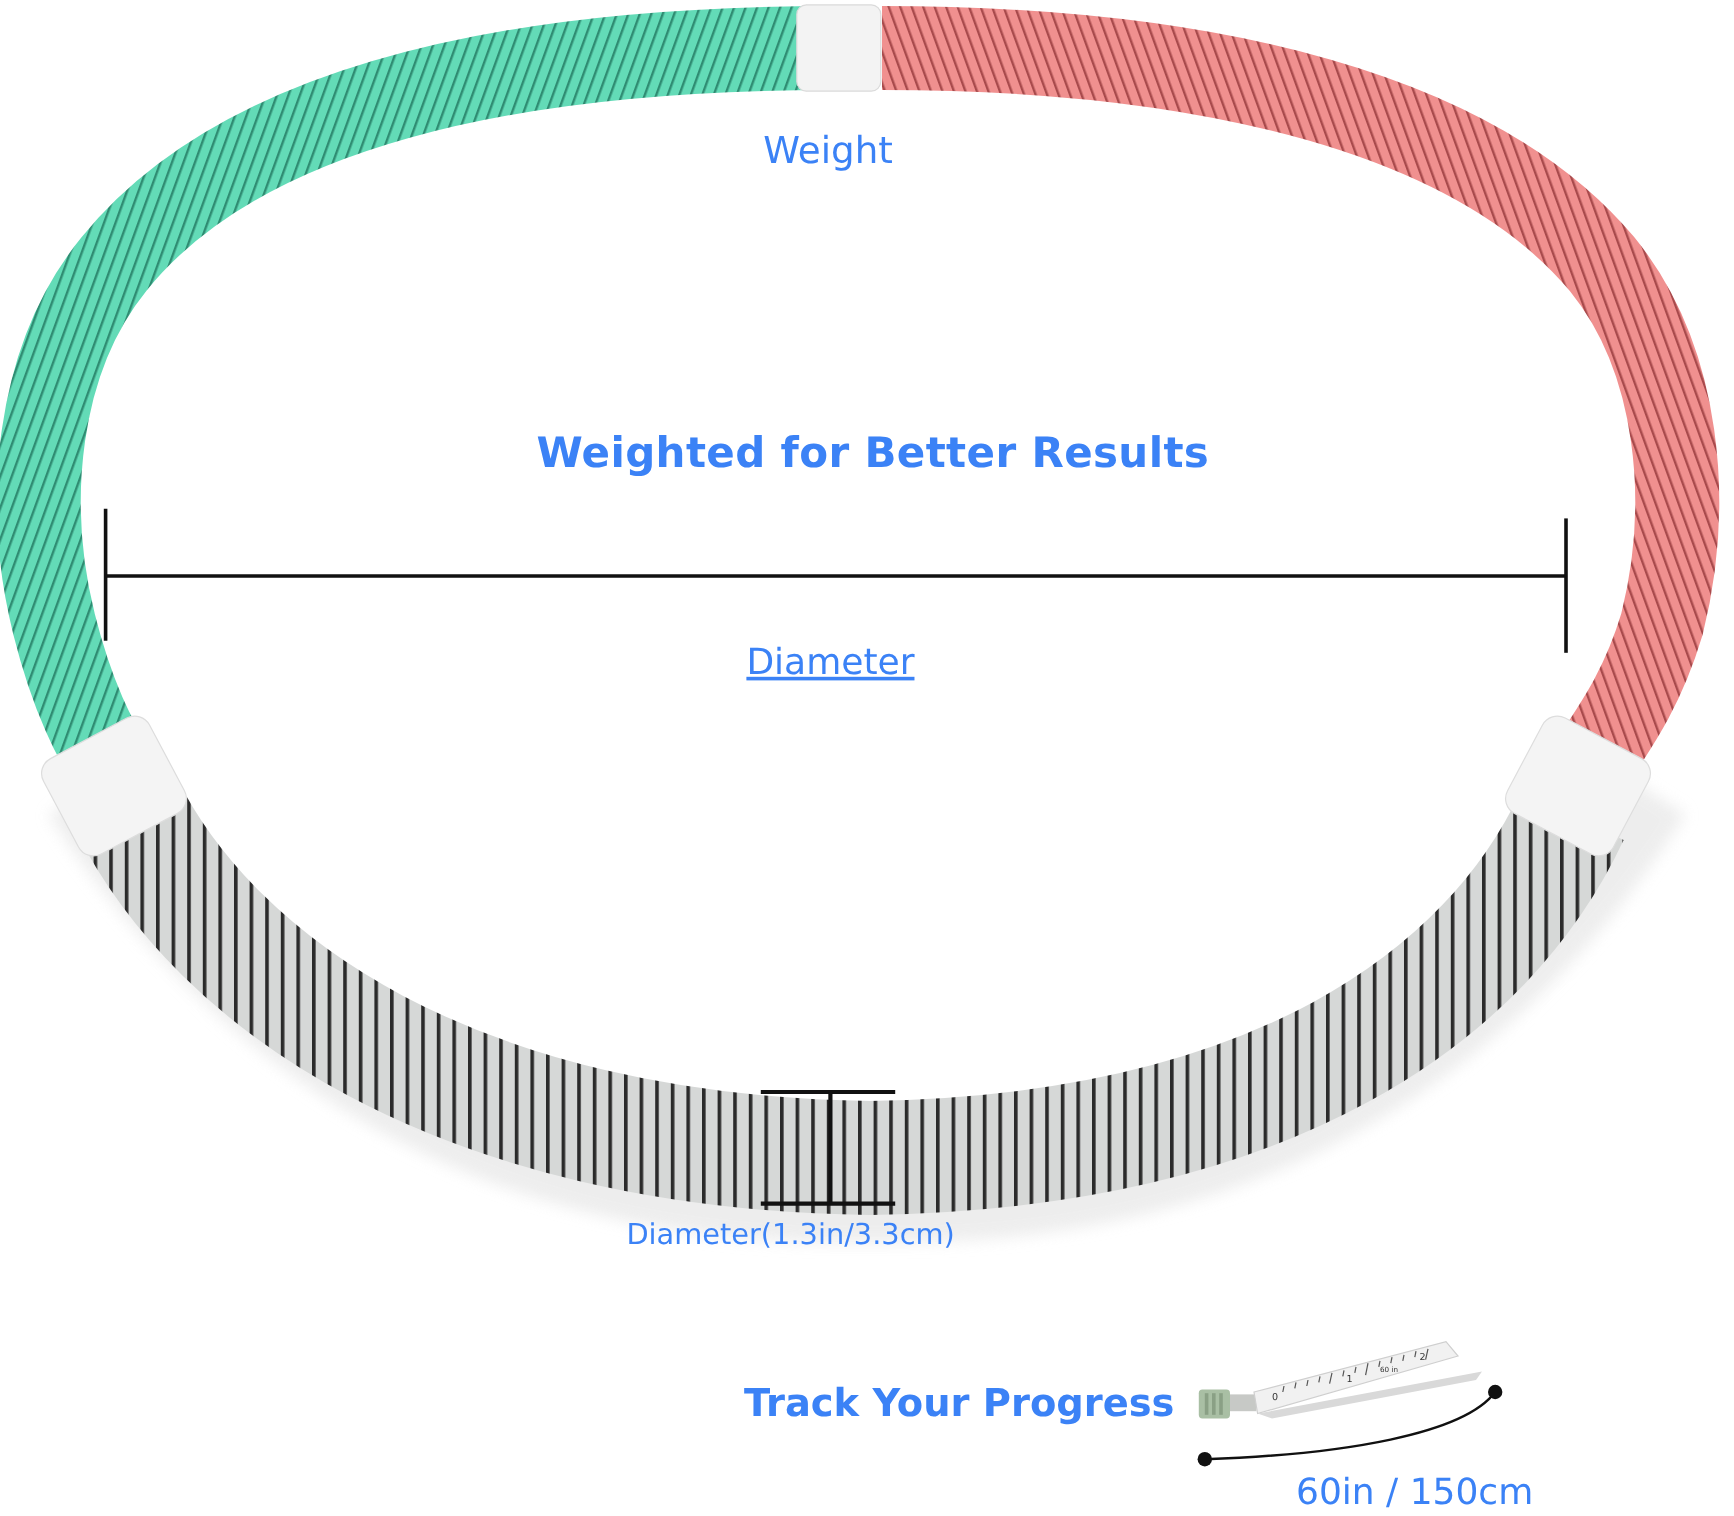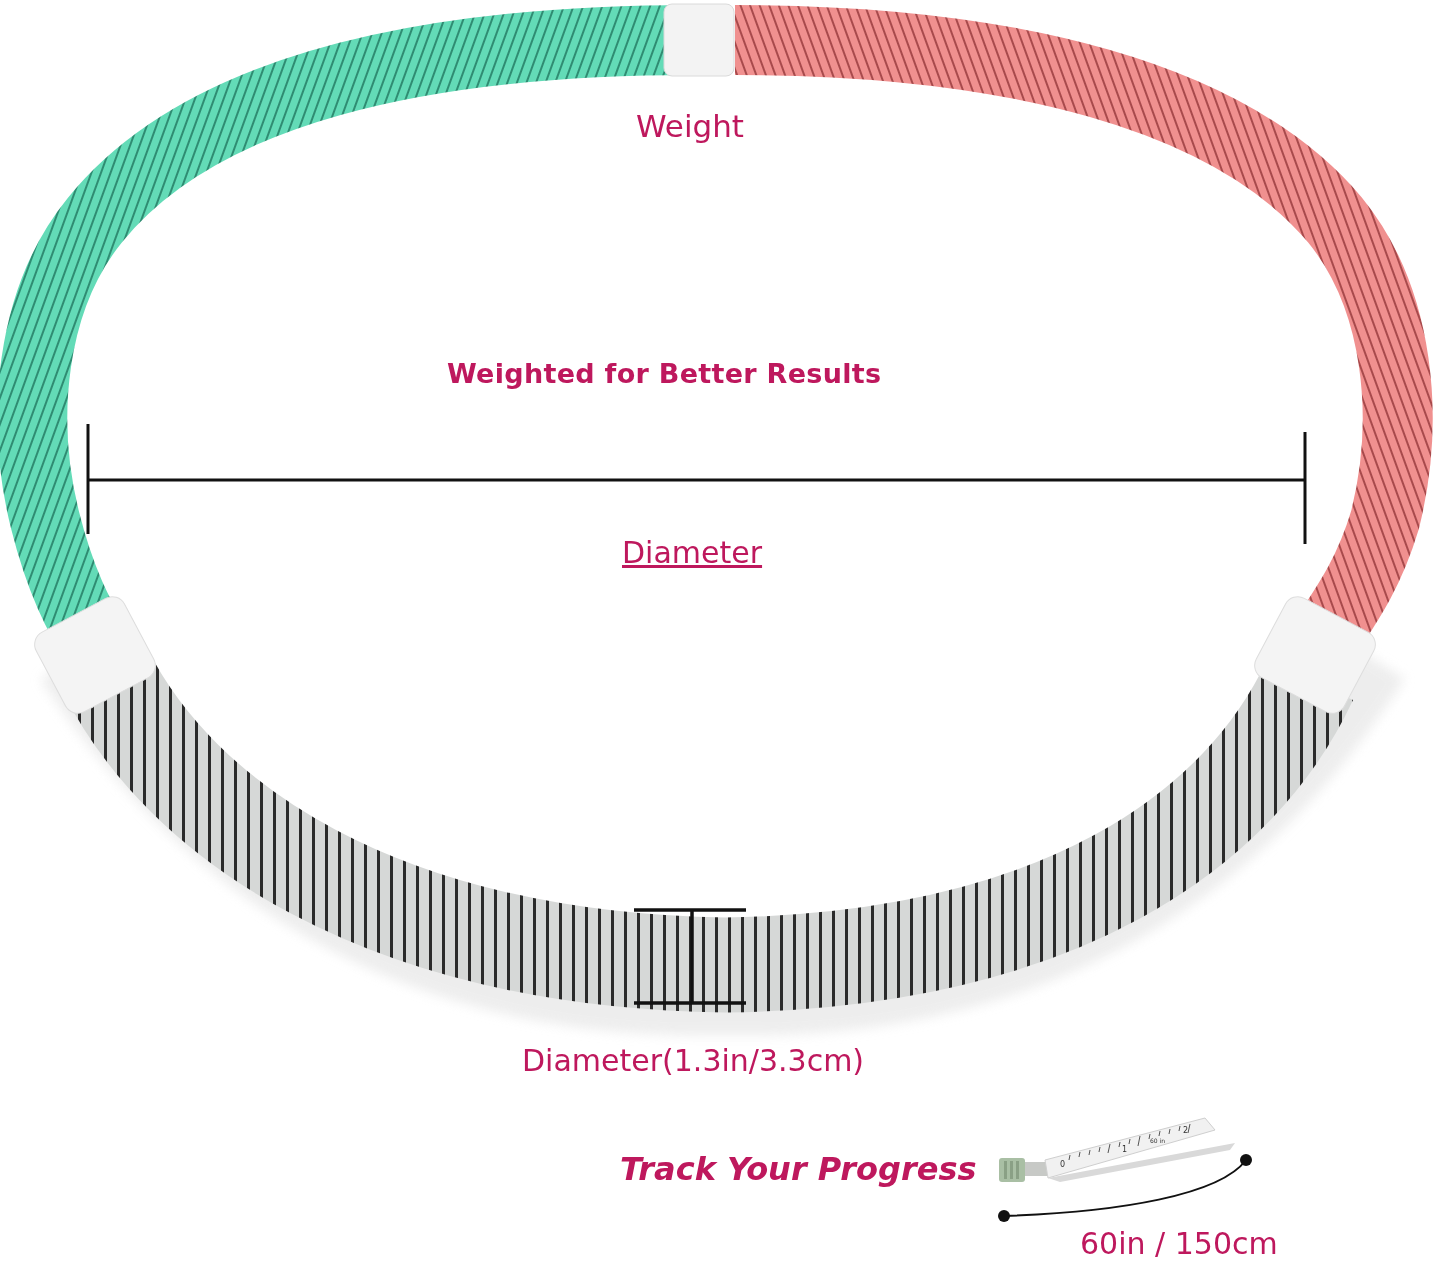--- a/index.html
+++ b/index.html
@@ -1,24 +1,24 @@
 <!DOCTYPE html>
 <html><head>
 <meta charset="utf-8">
 <style>
   html, body { margin:0; padding:0; background:#ffffff; }
   body { width:1445px; height:1263px; position:relative; overflow:hidden; font-family:"DejaVu Sans", sans-serif; color:#111; }
   .stage { position:absolute; left:0; top:0; width:1445px; height:1263px; }
   svg.hoop { position:absolute; left:0; top:0; }
-  .label { position:absolute; white-space:nowrap; color:#be185d; }
+  .label { position:absolute; white-space:nowrap; color:#3b82f6; }
   .weight-label { left:636px; top:108px; font-size:31px; }
-  .headline { left:447px; top:358px; font-size:27px; font-weight:bold; letter-spacing:0.3px; }
+  .headline { left:447px; top:358px; font-size:35px; font-weight:bold; letter-spacing:0.3px; }
   .diameter-label { left:622px; top:535px; font-size:30px;text-decoration:underline; }
-  .tube-diameter-label { left:522px; top:1043px; font-size:30px; }
-  .track-label { left:620px; top:1150px; font-size:32px; font-weight:bold;font-style:italic; }
+  .tube-diameter-label { left:522px; top:1015px; font-size:24px; }
+  .track-label { left:620px; top:1150px; font-size:32px; font-weight:bold; }
   .tape-length-label { left:1080px; top:1226px; font-size:30px; }
 </style>
 </head>
 <body>
 
 <div class="stage">
 
   <svg class="hoop" width="1445" height="1263" viewBox="0 0 1445 1263">
     <defs>
       <pattern id="coilTeal" width="9" height="9" patternUnits="userSpaceOnUse" patternTransform="rotate(20)">

